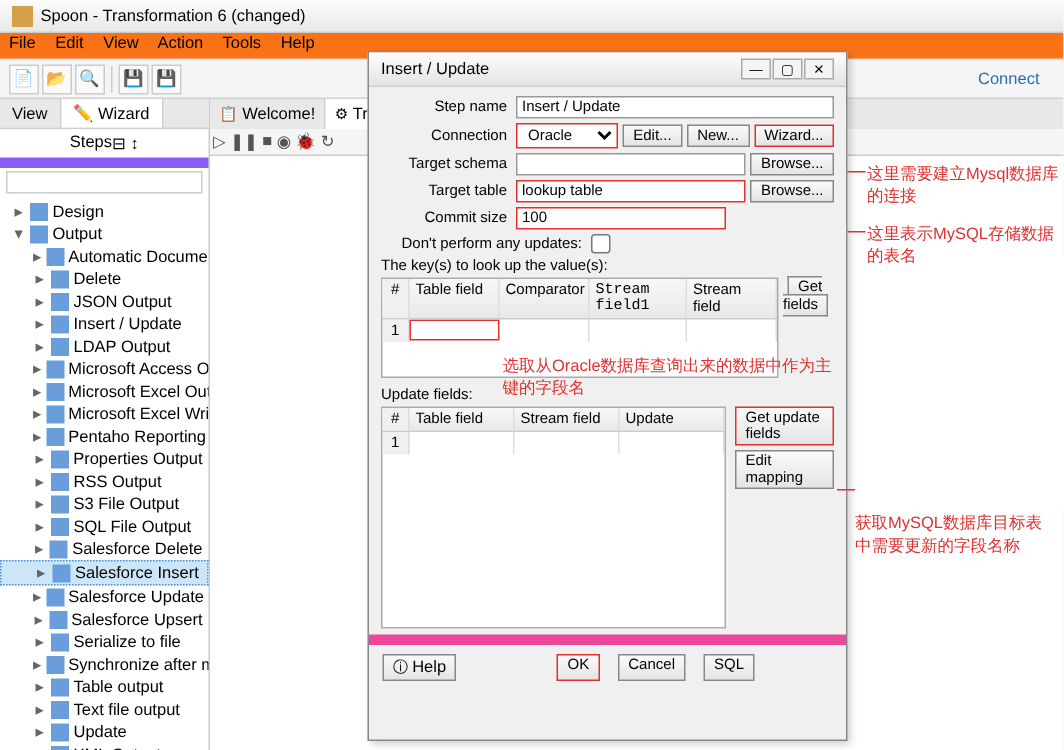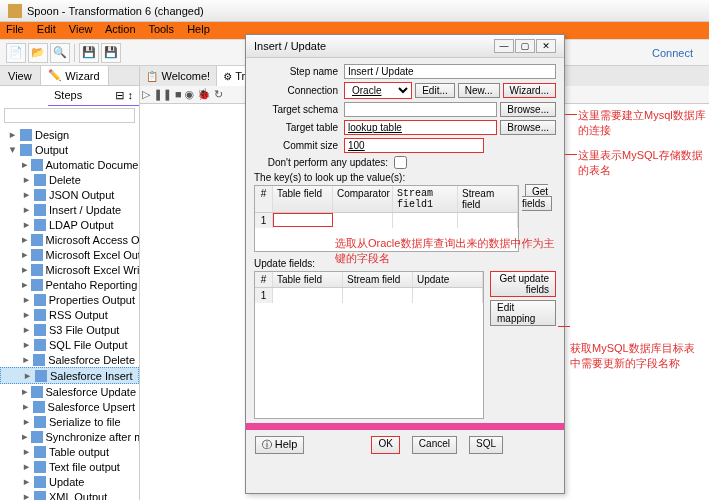--- a/index.html
+++ b/index.html
@@ -9,42 +9,42 @@
 .menubar { background: #f97316; height: 18px; padding: 1px 6px; border-bottom: 1px solid #ddd; }
 .menubar span { margin-right: 10px; cursor: default; }
 .toolbar { background: #f5f5f5; height: 26px; padding: 2px 6px; border-bottom: 1px solid #d0d0d0; display: flex; align-items: center; gap: 2px; }
 .tbtn { width: 20px; height: 20px; border: 1px solid #ccc; background: #fafafa; display: inline-flex; align-items: center; justify-content: center; }
 .sep { width: 1px; background: #ccc; height: 18px; margin: 0 2px; }
 .main { display: flex; height: 434px; }
 .left { width: 140px; background: #fff; border-right: 1px solid #ccc; display: flex; flex-direction: column; }
 .tabs { display: flex; background: #e8e8e8; border-bottom: 1px solid #ccc; }
 .tab { padding: 3px 8px; border-right: 1px solid #ccc; background: #fff; display: flex; align-items: center; gap: 3px; }
 .tab.inactive { background: #e8e8e8; }
-.steps-header { padding: 3px 6px; border-bottom: 1px solid #8b5cf6; display: flex; justify-content: space-between; margin-left: 48px; }
+.steps-header { padding: 3px 6px; border-bottom: 7px solid #8b5cf6; display: flex; justify-content: center; }
 .search { padding: 2px 4px; }
 .search input { width: 100%; border: 1px solid #ccc; padding: 1px 3px; font-size: 10px; }
 .tree { overflow: auto; flex: 1; padding: 2px 0; font-size: 10px; }
 .tree-item { padding: 1px 4px 1px 18px; display: flex; align-items: center; gap: 3px; cursor: default; white-space: nowrap; overflow: hidden; }
 .tree-item.l1 { padding-left: 8px; }
 .tree-item.l2 { padding-left: 22px; }
 .tree-item.sel { background: #cde6f7; border: 1px dotted #4a90d9; }
 .ticon { width: 12px; height: 12px; background: #6a9edb; flex-shrink: 0; }
 .exp { width: 9px; text-align: center; color: #666; }
 .center { flex: 1; position: relative; background: #fff; }
 .dialog { position: absolute; left: 105px; top: -32px; width: 320px; height: 460px; background: #f0f0f0; border: 1px solid #888; box-shadow: 2px 2px 5px rgba(0,0,0,.2); }
 .dlg-title { background: linear-gradient(#fdfdfd,#e4e4e4); padding: 4px 8px; border-bottom: 1px solid #ccc; display: flex; justify-content: space-between; align-items: center; }
 .dlg-ctrls { display: flex; gap: 1px; }
 .dlg-ctrl { width: 20px; height: 14px; border: 1px solid #aaa; background: #f4f4f4; text-align: center; line-height: 12px; font-size: 9px; }
 .dlg-body { padding: 6px 8px 4px 8px; }
 .row { display: flex; align-items: center; margin-bottom: 3px; }
 .row label { width: 90px; text-align: right; padding-right: 6px; font-size: 10px; }
 .row input[type=text], .row select { flex: 1; border: 1px solid #999; padding: 1px 3px; font-size: 10px; background: #fff; }
-.redbox { border: 1px solid #e03030 !important; text-decoration: underline; }
+.redbox { border: 1px solid #e03030 !important; }
 .btn { border: 1px solid #888; background: linear-gradient(#fafafa,#e4e4e4); padding: 1px 6px; font-size: 10px; margin-left: 3px; cursor: default; }
-.btn.red { border: 1px solid #e03030; text-align: right; }
+.btn.red { border: 1px solid #e03030; }
 .section-label { font-size: 10px; margin: 3px 0 2px 0; }
 .grid { border: 1px solid #aaa; background: #fff; }
 .grid-head { display: flex; background: linear-gradient(#f8f8f8,#e8e8e8); border-bottom: 1px solid #ccc; }
 .grid-head div, .grid-row div { border-right: 1px solid #ddd; padding: 2px 4px; font-size: 10px; overflow: hidden; }
 .grid-row { display: flex; }
 .grid-body { height: 38px; overflow: auto; }
 .grid-body.tall { height: 130px; }
 .col-n { width: 18px; text-align: center; background: #f0f0f0; }
 .col-1 { width: 60px; }
 .col-2 { width: 60px; }

